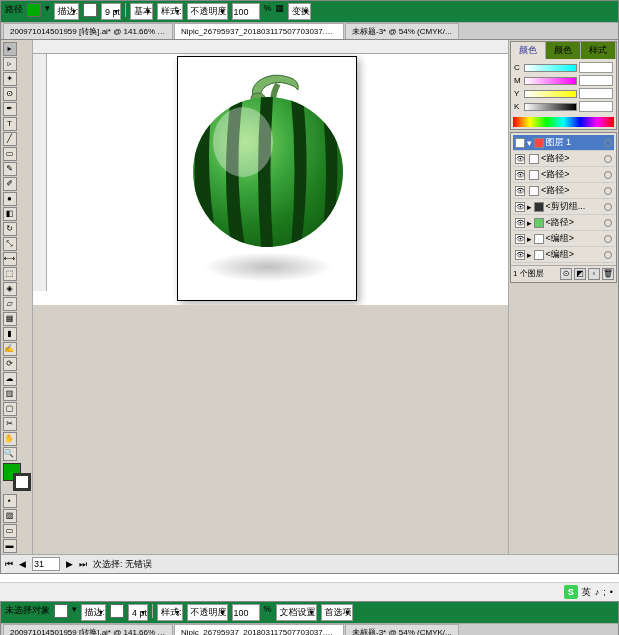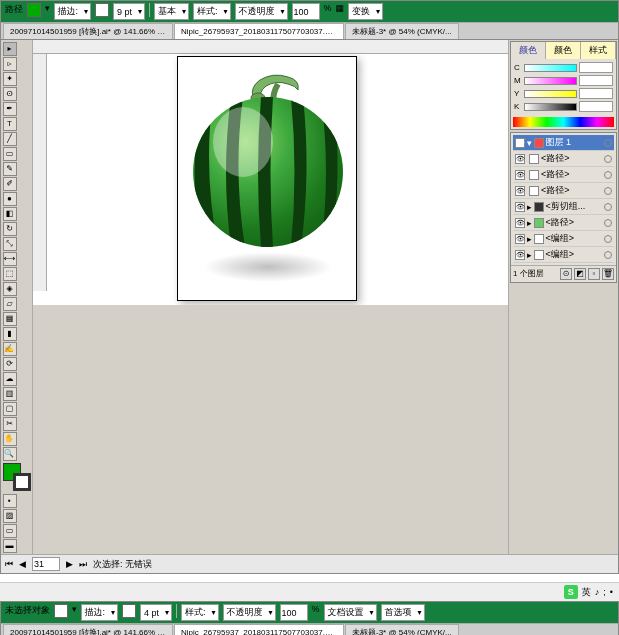--- a/index.html
+++ b/index.html
@@ -1,20 +1,20 @@
 <!DOCTYPE html>
 <html><head>
 <meta charset="utf-8">
 <style>
 *{margin:0;padding:0;box-sizing:border-box;font-family:Arial,sans-serif;font-size:9px}
 body{background:#fff;width:619px}
 .app{background:#d4d0c8;border:1px solid #888;margin-bottom:8px}
 .topbar{display:flex;padding:2px 4px;gap:4px;border-bottom:1px solid #aaa;background:#15803d}
 .topbar-label{font-size:9px}
-.dropdown{border:1px solid #999;background:#fff;padding:1px 12px 1px 3px;font-size:9px;position:relative;display:inline-flex;align-items:center}
+.dropdown{border:1px solid #999;background:#fff;padding:1px 0 1px 3px;font-size:9px;position:relative;display:inline-flex;align-items:center}
 .dropdown::after{content:'▾';position:absolute;right:2px;font-size:8px}
 .swatch{width:14px;height:14px;border:1px solid #666;background:#0a0}
 .swatch.white{background:#fff}
 .num-input{width:28px;border:1px solid #999;padding:1px;font-size:9px}
 .sep{width:1px;height:14px;background:#aaa}
 .tabbar{display:flex;background:#ccc;padding:0 2px;gap:1px;border-bottom:1px solid #888}
 .tab{padding:2px 6px;background:#ddd;border:1px solid #aaa;border-bottom:none;font-size:8px;max-width:170px;overflow:hidden;white-space:nowrap;text-overflow:ellipsis}
 .tab.active{background:#fff}
 .workspace{display:flex;background:#d4d0c8}
 .toolbox{width:32px;background:#d4d0c8;border-right:1px solid #aaa;display:flex;flex-wrap:wrap;padding:1px}
@@ -24,21 +24,21 @@
 .fs-fill{width:18px;height:18px;border:1px solid #333;background:#0a0;position:absolute;top:0;left:0}
 .fs-stroke{width:18px;height:18px;border:3px solid #333;background:#fff;position:absolute;bottom:0;right:0}
 .canvas-area{flex:1;background:#fff;position:relative;overflow:hidden;min-height:260px}
 .artboard{background:#fff;border:1px solid #000;box-shadow:3px 3px 8px rgba(0,0,0,0.3);position:absolute}
 .ruler-h{height:14px;background:#eee;border-bottom:1px solid #aaa}
 .ruler-v{width:14px;background:#eee;border-right:1px solid #aaa;position:absolute;top:14px;bottom:14px;left:0}
 .canvas-inner{position:absolute;top:14px;left:14px;right:14px;bottom:14px;background:#fff}
 .statusbar{display:flex;align-items:center;padding:2px 4px;gap:6px;border-top:1px solid #aaa;background:#e8e8e8;font-size:9px}
 .panels{width:110px;background:#d4d0c8;border-left:1px solid #aaa;display:flex;flex-direction:column}
 .panel{border:1px solid #888;background:#e4e0d8;margin:1px}
-.panel-tabs{display:flex;background:#fef9c3;font-size:8px}
+.panel-tabs{display:flex;background:#4d7c0f;font-size:8px}
 .ptab{padding:2px 4px;border-right:1px solid #aaa;flex:1;text-align:center;cursor:pointer}
 .ptab.active{background:#e4e0d8;color:#339}
 .panel-body{padding:2px}
 .color-sliders{display:flex;flex-direction:column;gap:2px;padding:3px}
 .slider-row{display:flex;align-items:center;gap:2px}
 .slider-row label{width:8px;font-size:8px}
 .slider{flex:1;height:8px;background:linear-gradient(90deg,#fff,#000);border:1px solid #888;position:relative}
 .slider.c{background:linear-gradient(90deg,#fff,#0ff)}
 .slider.m{background:linear-gradient(90deg,#fff,#f0f)}
 .slider.y{background:linear-gradient(90deg,#fff,#ff0)}

